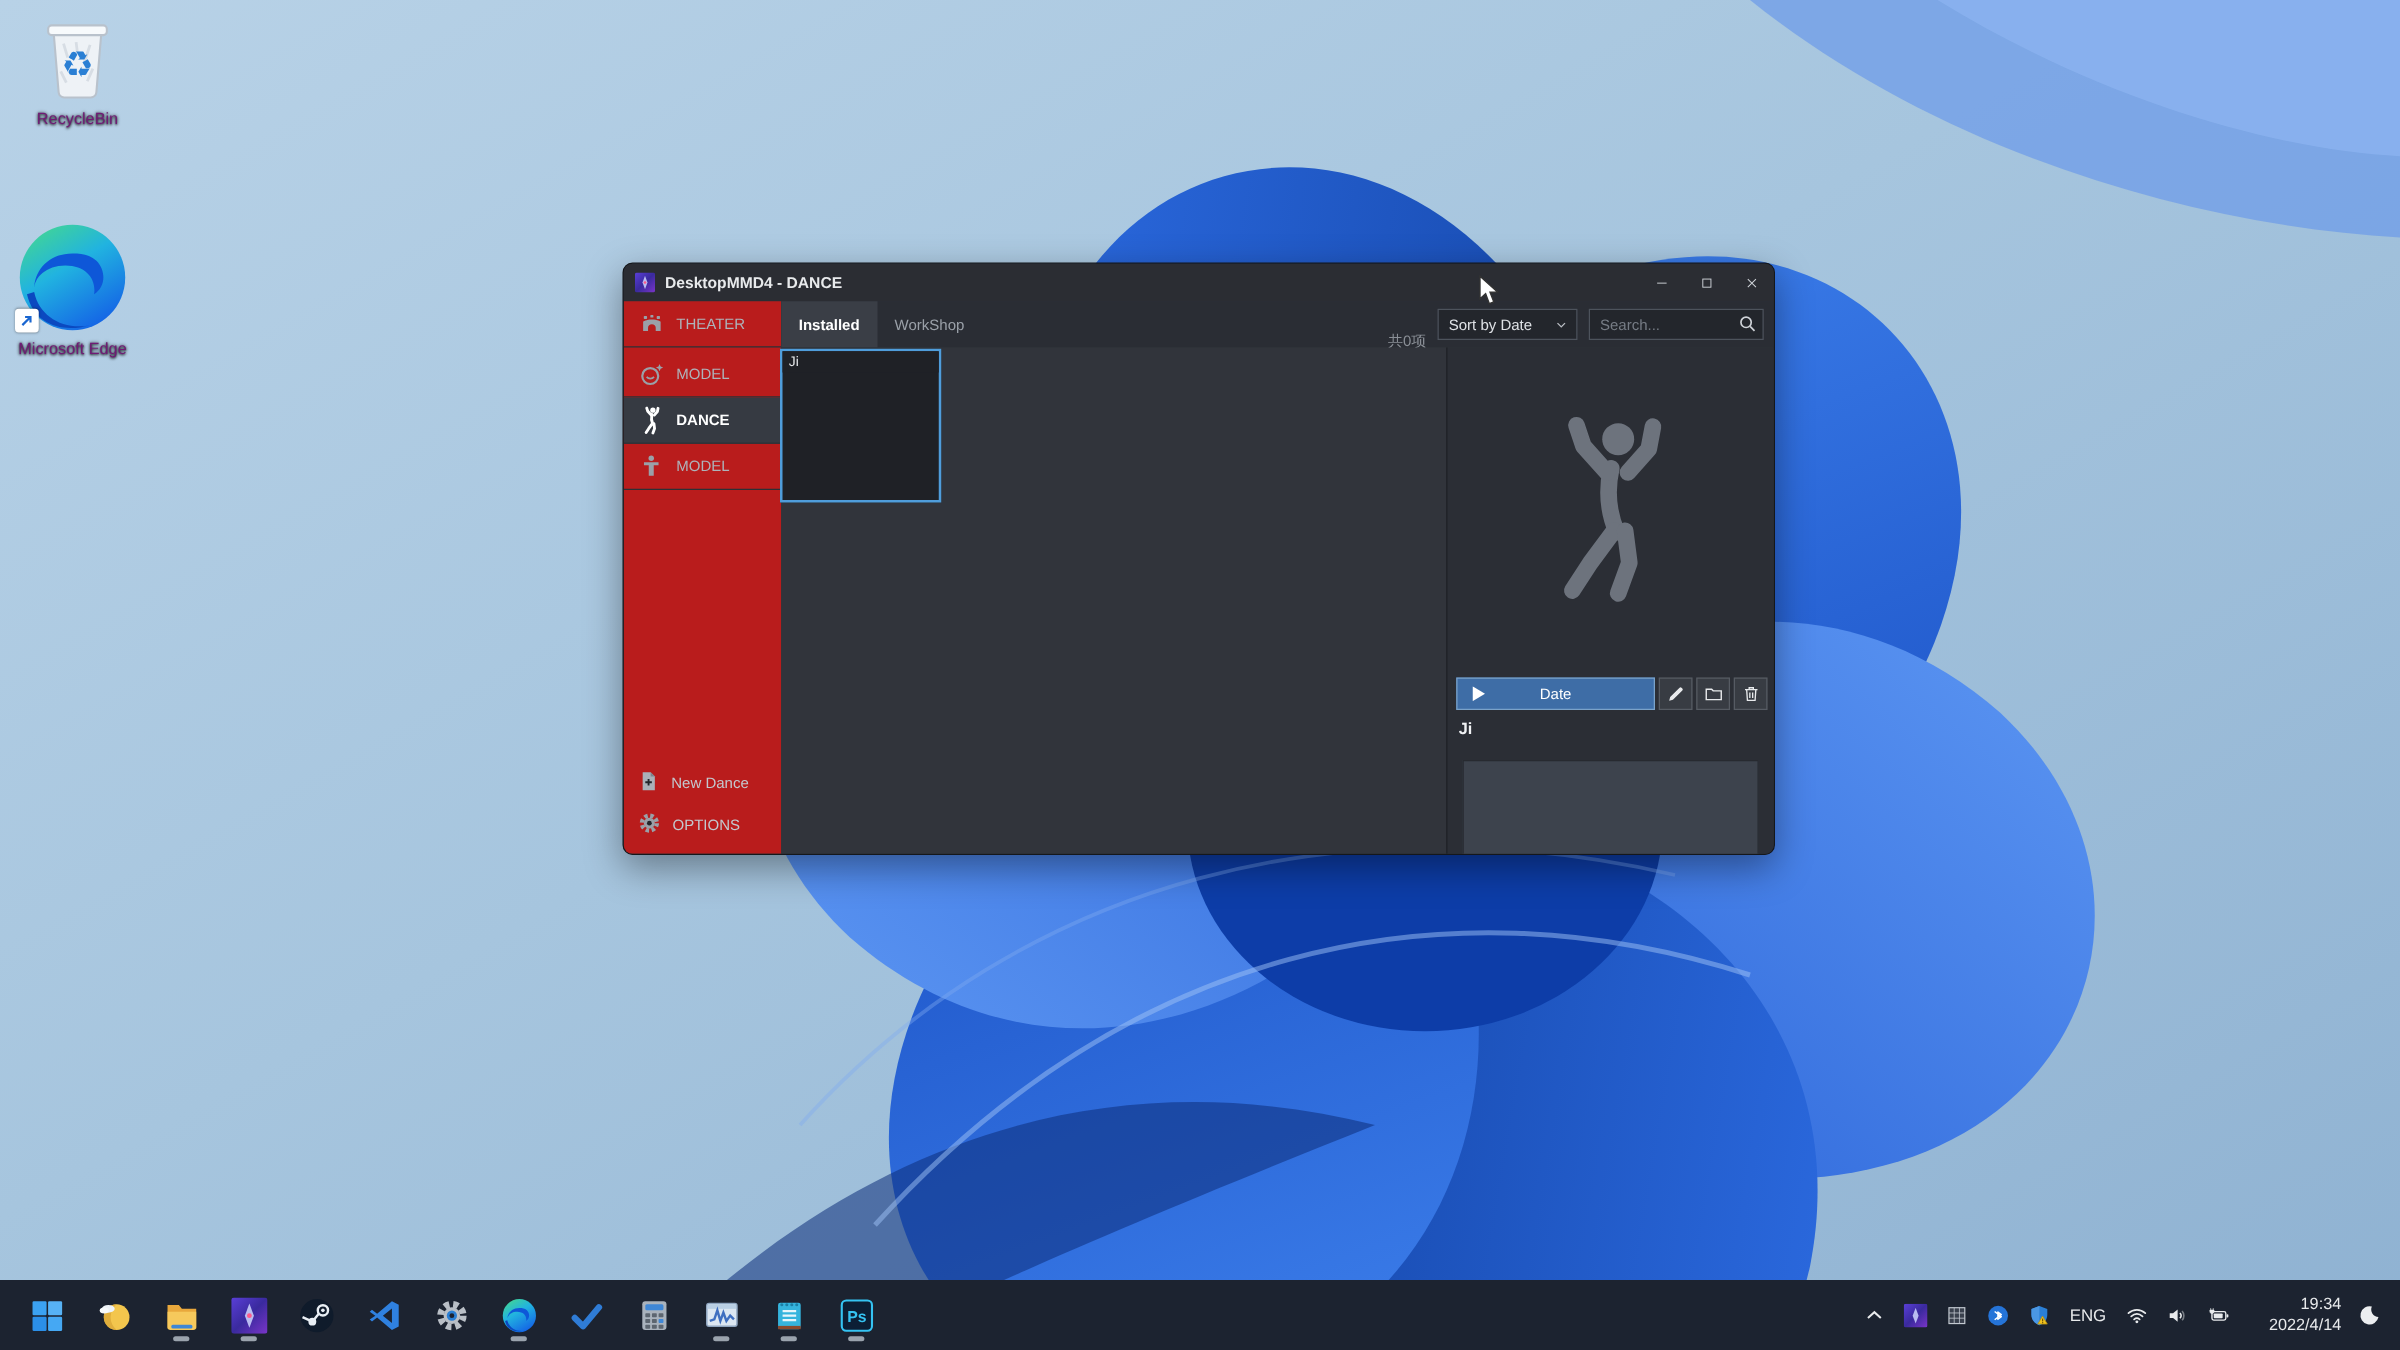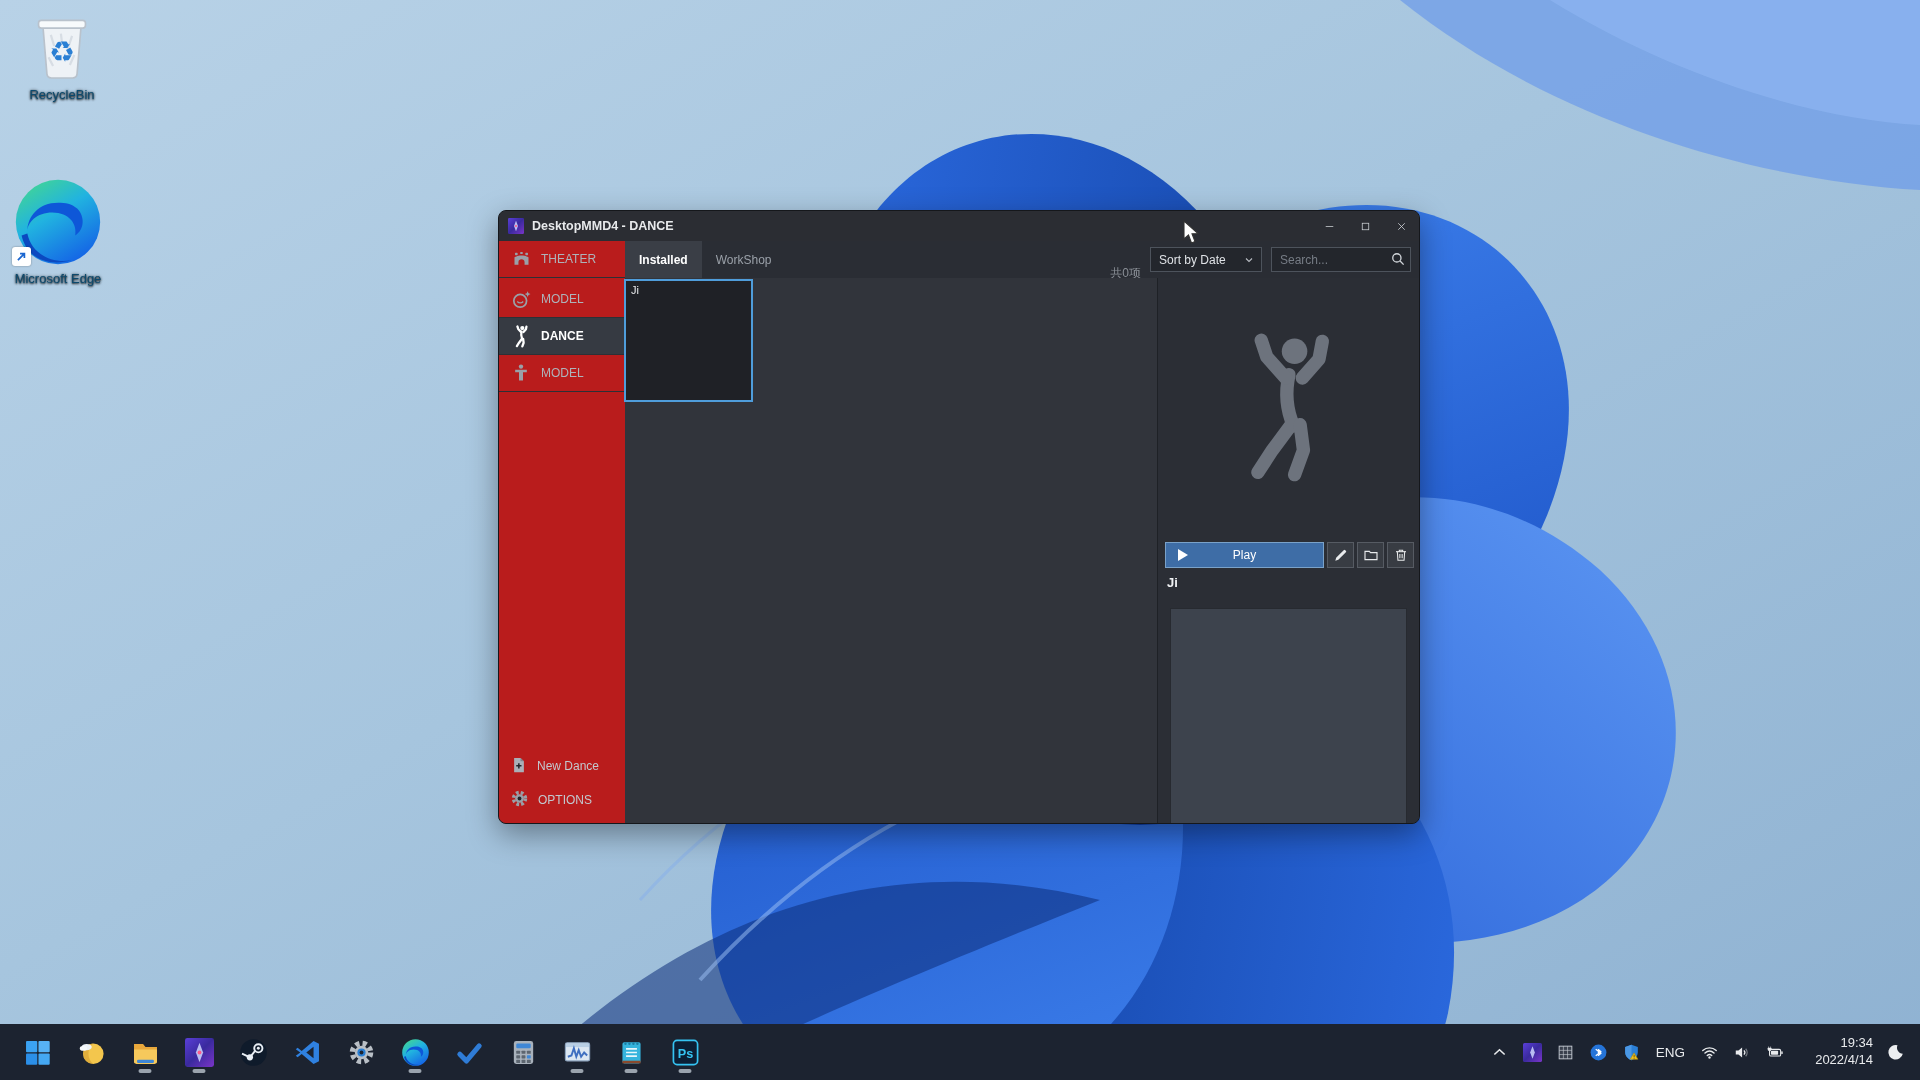--- a/index.html
+++ b/index.html
@@ -6,31 +6,31 @@
   html,body { width:1920px; height:1080px; overflow:hidden; background:#9dbdda;
               font-family:"Liberation Sans", sans-serif; }
   .screen { position:relative; width:1920px; height:1080px; overflow:hidden; }
 
   
   .wallpaper { position:absolute; inset:0; z-index:0; }
 
   
   .desktop-icon { position:absolute; width:100px; display:flex; flex-direction:column;
                   align-items:center; z-index:2; cursor:default; }
-  .desktop-icon .dlabel { margin-top:3px; color:#0c4a6e; font-size:13px; text-align:center;
+  .desktop-icon .dlabel { margin-top:3px; color:#701a75; font-size:13px; text-align:center;
                   line-height:1.25; text-shadow:0 1px 2px rgba(0,0,0,.85), 0 0 3px rgba(0,0,0,.6); }
   #icon-recycle { left:12px; top:8px; }
   #icon-edge   { left:8px;  top:176px; }
   .edge-logo-wrap { position:relative; width:92px; height:92px; }
   .shortcut-badge { position:absolute; left:0; bottom:2px; width:19px; height:19px;
                     background:#fff; border-radius:3px; display:flex; align-items:center;
                     justify-content:center; box-shadow:0 0 2px rgba(0,0,0,.4); }
 
   
-  .window { position:absolute; left:498px; top:210px; width:922px; height:614px;
+  .window { position:absolute; left:498px; top:210px; width:922px; height:474px;
             background:#31343b; border:1px solid #15171b; border-radius:8px;
             overflow:hidden; z-index:5; box-shadow:0 10px 30px rgba(0,0,0,.38);
             display:flex; flex-direction:column; color:#e8eaec; }
   .titlebar { height:30px; background:#2b2d33; display:flex; align-items:center; flex:0 0 30px; }
   .titlebar .app-ico { margin:0 8px 0 9px; width:16px; height:16px; }
   .titlebar .wtitle { font-size:12.5px; font-weight:bold; color:#e8eaec; }
   .win-controls { margin-left:auto; display:flex; height:100%; }
   .win-btn { width:36px; height:100%; display:flex; align-items:center; justify-content:center; }
   .win-btn svg { width:13px; height:13px; }
 
@@ -339,21 +339,21 @@
                 </g>
                 <circle cx="50" cy="19" r="11.5" fill="#6d737d"></circle>
               </svg>
             </div>
 
             <div class="play-row">
               <div class="play-btn">
                 <svg class="ptri" width="10" height="12" viewBox="0 0 10 12">
                   <path d="M0 0 L10 6 L0 12 Z" fill="#fff"></path>
                 </svg>
-                <span class="plabel">Play</span>
+                <span class="plabel">Date</span>
               </div>
               <div class="tool-btn">
                 <svg viewBox="0 0 24 24">
                   <path d="M3.5 20.5 l1.2 -4.5 L16 4.7 a1.6 1.6 0 0 1 2.3 0 l1 1 a1.6 1.6 0 0 1 0 2.3 L8 19.3 Z" fill="#e8eaec"></path>
                 </svg>
               </div>
               <div class="tool-btn">
                 <svg viewBox="0 0 24 24">
                   <path d="M3 6.5 h6.5 l1.8 2 H21 V19 H3 Z" fill="none" stroke="#e8eaec" stroke-width="1.7"></path>
                 </svg>

